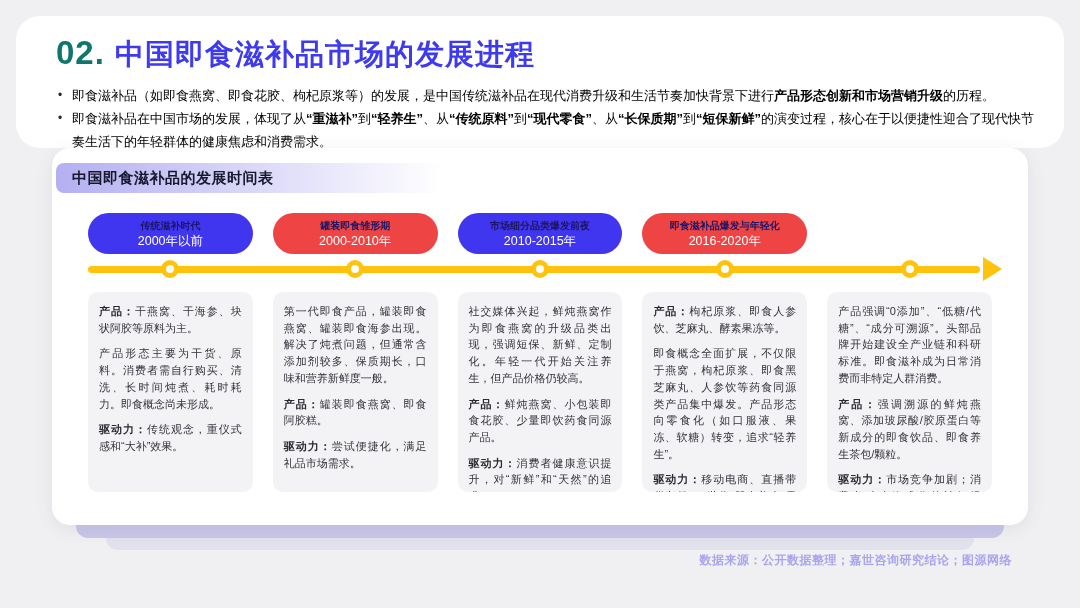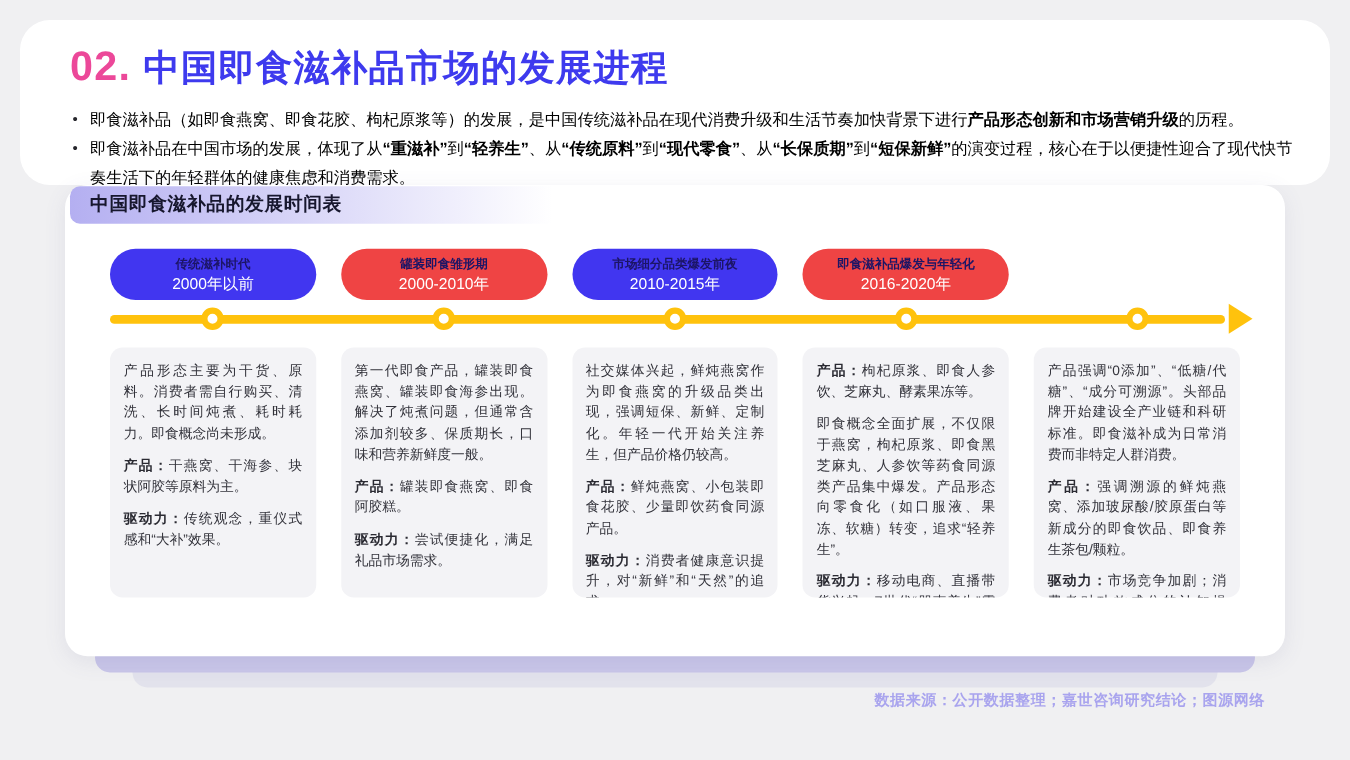--- a/index.html
+++ b/index.html
@@ -8,21 +8,21 @@
     background:#f0f0f2;
     font-family:"Liberation Sans","DejaVu Sans",sans-serif;
     -webkit-font-smoothing:antialiased;
   }
   
   .slide-top{
     position:absolute;left:16px;top:16px;right:16px;height:132px;
     background:#ffffff;border-radius:24px;
   }
   .title-row{display:flex;align-items:baseline;gap:10px;margin:18px 0 0 40px;}
-  .title-num{font-size:33px;font-weight:800;color:#ec4899;letter-spacing:1px;}
+  .title-num{font-size:33px;font-weight:800;color:#0f766e;letter-spacing:1px;}
   .title-text{font-size:29px;font-weight:800;color:#3E3AEE;margin:0;letter-spacing:1px;}
   .bullets{list-style:none;margin:10px 0 0 40px;padding:0;width:980px;}
   .bullets li{
     position:relative;padding-left:16px;font-size:13px;color:#000000;
     line-height:1.75;
   }
   .bullets li::before{content:"•";position:absolute;left:2px;top:0;color:#26262c;font-size:12px;}
   .bullets b{font-weight:700;}
 
   
@@ -32,21 +32,21 @@
     background:#e2e2ec;border-radius:12px;z-index:0;}
 
   
   .card{
     position:absolute;left:52px;top:148px;width:976px;height:377px;z-index:2;
     background:#ffffff;border-radius:18px;
     box-shadow:0 4px 18px rgba(90,90,140,0.10);
     padding:0 36px;box-sizing:border-box;
   }
   .card-header{
-    margin:1px 0 0 -32px;width:420px;height:30px;line-height:30px;
+    margin:15px 0 0 -32px;width:420px;height:30px;line-height:30px;
     padding-left:16px;border-radius:8px;box-sizing:border-box;
     background:linear-gradient(90deg,#b4aff1 0%,rgba(255,255,255,0) 92%);
     font-size:15px;font-weight:800;color:#17172e;letter-spacing:0.5px;
   }
   .pills-row{display:grid;grid-template-columns:repeat(5,1fr);gap:20px;margin-top:20px;}
   .pill{
     height:41px;border-radius:999px;display:flex;flex-direction:column;
     align-items:center;justify-content:center;text-align:center;
   }
   .pill.dark{background:#4136F0;}
@@ -132,22 +132,22 @@
         <div class="dot-cell">
           <div class="dot"></div>
         </div>
         <div class="dot-cell">
           <div class="dot"></div>
         </div>
       </div>
   </div>
   <div class="boxes-row" id="boxes">
       <div class="box">
+        <p><b>产品：</b>干燕窝、干海参、块状阿胶等原料为主。</p>
         <p>产品形态主要为干货、原料。消费者需自行购买、清洗、长时间炖煮、耗时耗力。即食概念尚未形成。</p>
-        <p><b>产品：</b>干燕窝、干海参、块状阿胶等原料为主。</p>
         <p><b>驱动力：</b>传统观念，重仪式感和“大补”效果。</p>
       </div>
       <div class="box">
         <p>第一代即食产品，罐装即食燕窝、罐装即食海参出现。解决了炖煮问题，但通常含添加剂较多、保质期长，口味和营养新鲜度一般。</p>
         <p><b>产品：</b>罐装即食燕窝、即食阿胶糕。</p>
         <p><b>驱动力：</b>尝试便捷化，满足礼品市场需求。</p>
       </div>
       <div class="box">
         <p>社交媒体兴起，鲜炖燕窝作为即食燕窝的升级品类出现，强调短保、新鲜、定制化。年轻一代开始关注养生，但产品价格仍较高。</p>
         <p><b>产品：</b>鲜炖燕窝、小包装即食花胶、少量即饮药食同源产品。</p>

